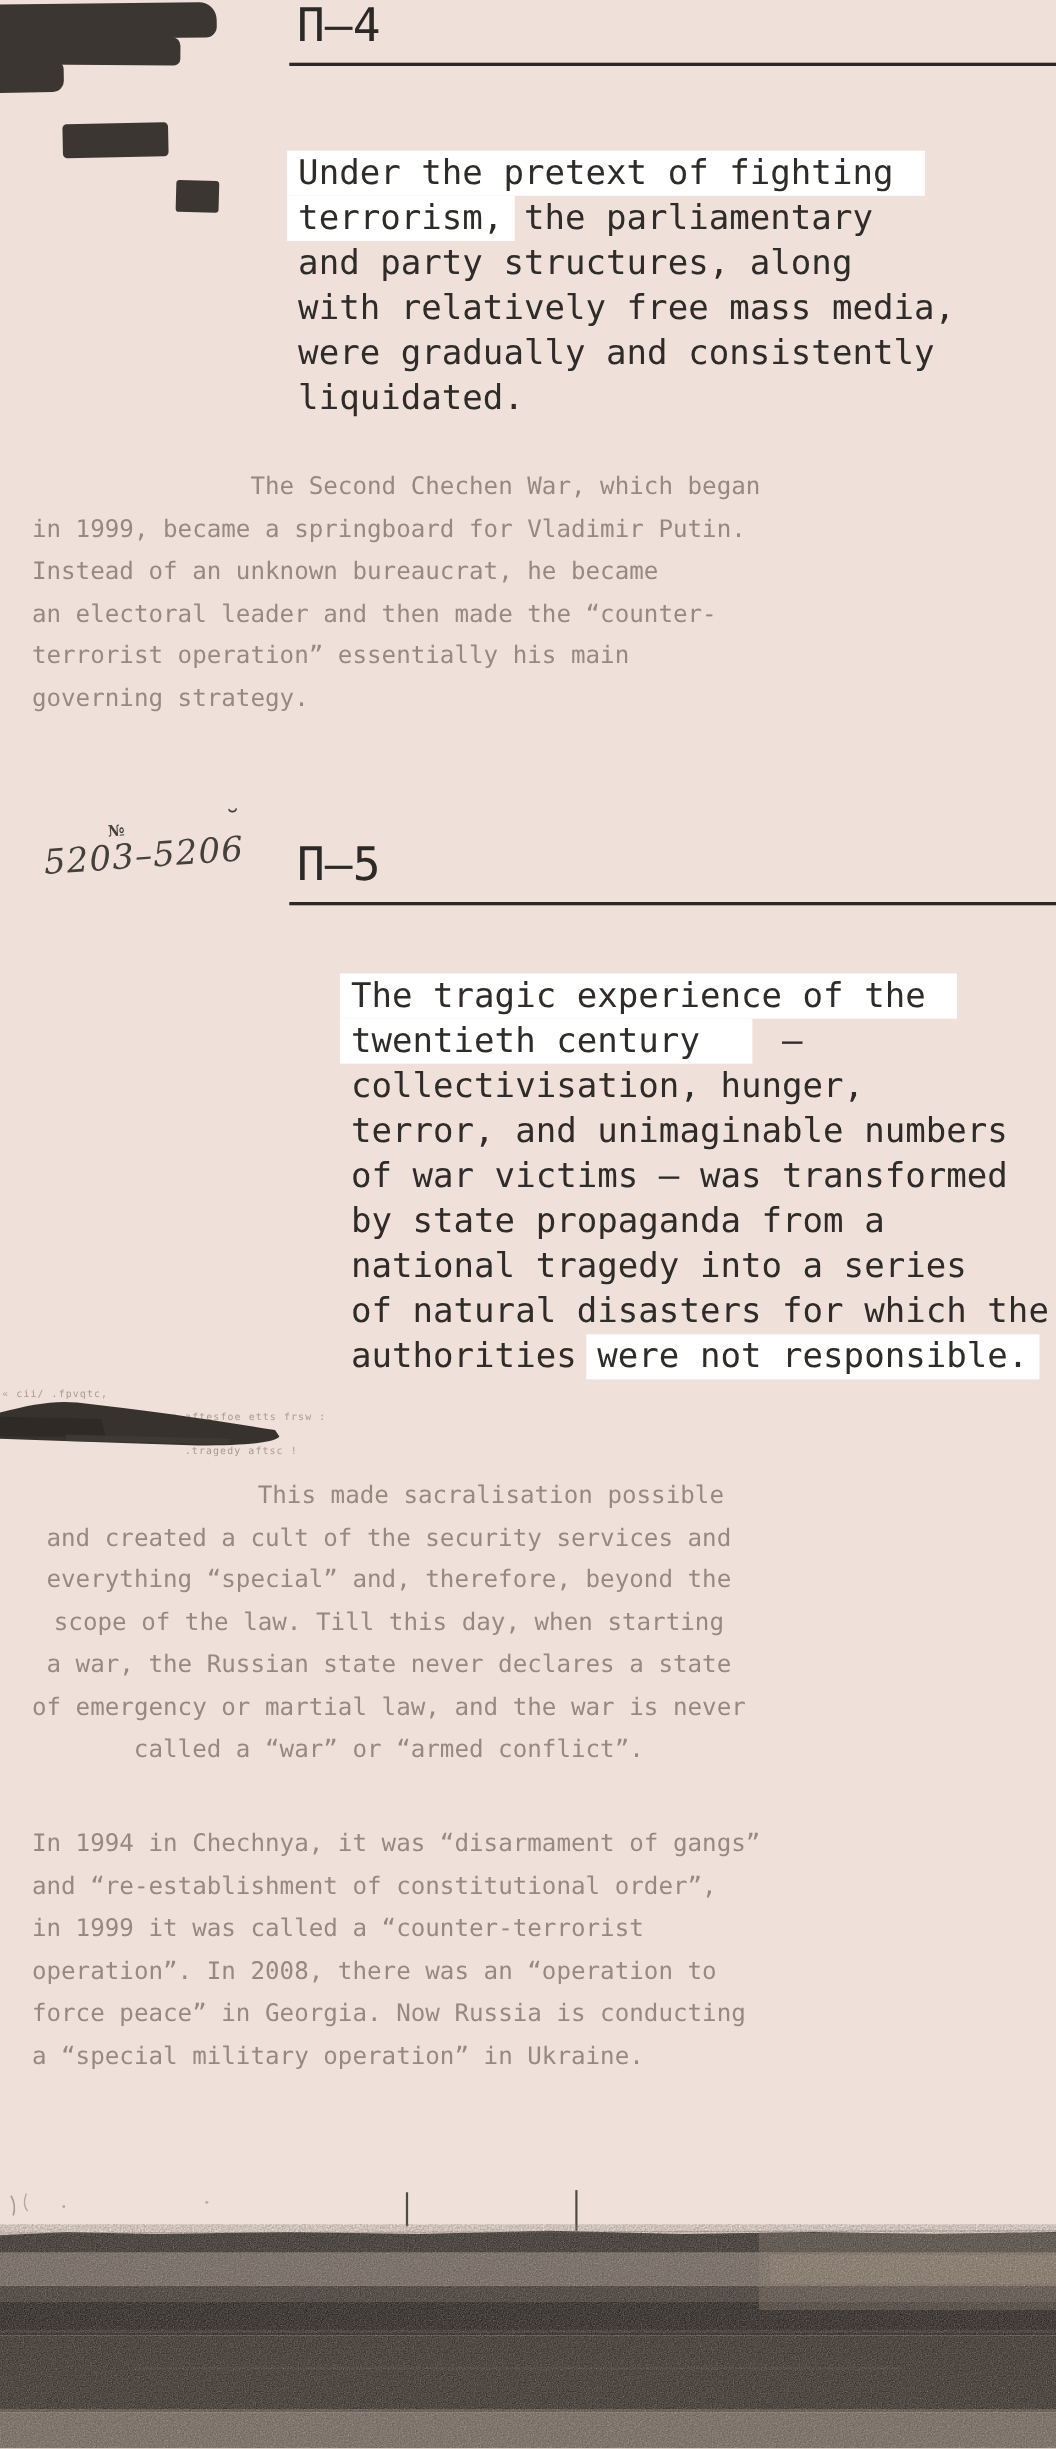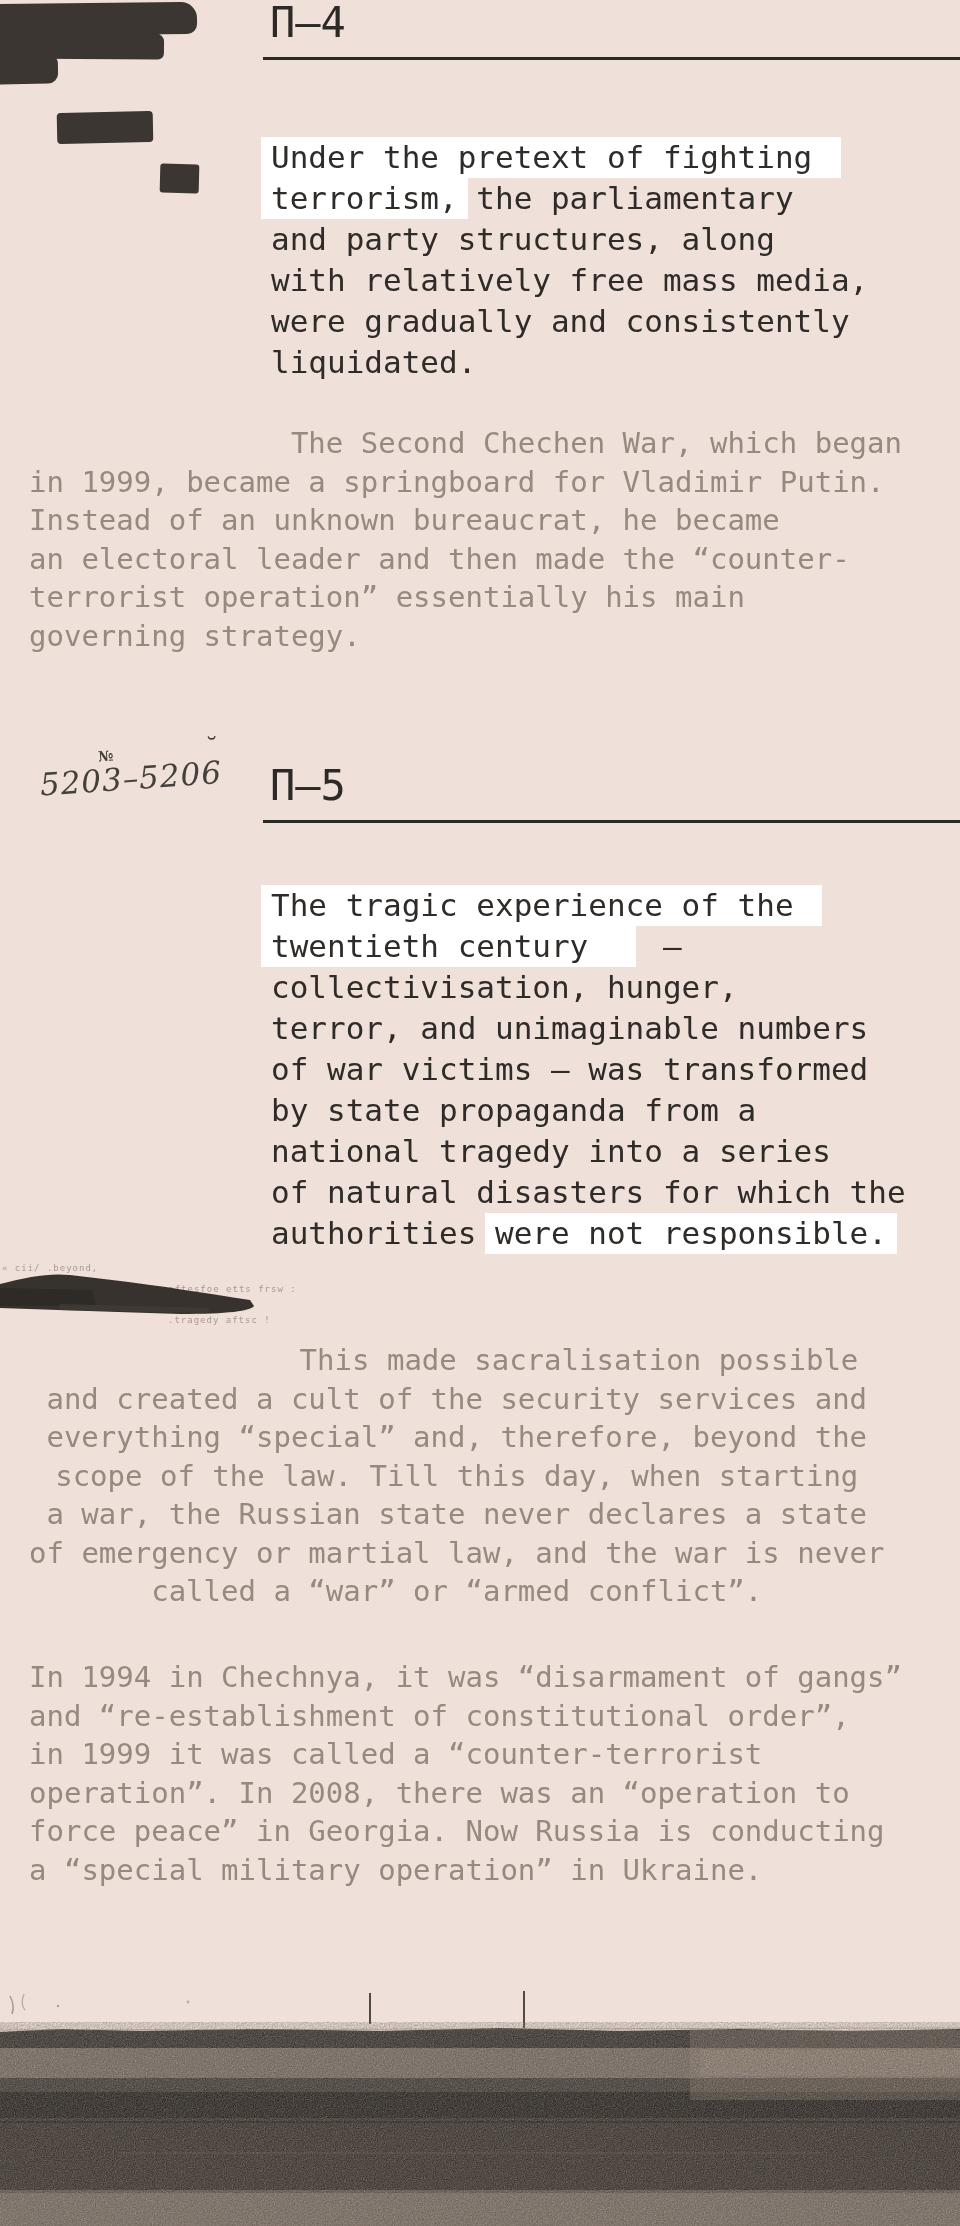--- a/index.html
+++ b/index.html
@@ -20,29 +20,29 @@
     letter-spacing:0;color:#2c2926;font-family:"DejaVu Sans Mono","Liberation Mono",monospace;
   }
   #h-p4{top:2px;}
   #h-p5{top:765px;text-align:center;}
   .rule{position:absolute;left:263px;right:0;height:3px;background:#2b2825;}
   #rule1{top:57px;}
   #rule2{top:820px;}
   
   .statement{position:absolute;left:271px;font-size:31px;line-height:41px;white-space:pre;}
   #st-p4{top:137px;}
-  #st-p5{top:885px;}
+  #st-p5{top:885px;margin-left:48px;}
   .statement .line{height:41px;}
   .statement .hl{
     background:#ffffff;
     padding:2px 10px 3px;
     margin:0 -10px;
   }
   
-  .commentary{position:absolute;left:29px;font-size:29px;line-height:38.5px;color:#97897f;white-space:pre;}
+  .commentary{position:absolute;left:29px;font-size:22px;line-height:38.5px;color:#97897f;white-space:pre;}
   #cm-p4-0{top:424px;}
   #cm-p5-0{top:1341px;text-align:center;}
   #cm-p5-1{top:1658px;}
   
   .red-bar{position:absolute;background:#3b3632;}
   .red-bar.b1{left:-6px;top:3px;width:203px;height:32px;border-radius:0 16px 10px 0;transform:rotate(-.6deg);}
   .red-bar.b2{left:-4px;top:33px;width:168px;height:26px;border-radius:0 8px 6px 0;transform:rotate(.4deg);}
   .red-bar.b3{left:-6px;top:57px;width:64px;height:27px;border-radius:0 6px 10px 0;transform:rotate(-1deg);}
   .red-bar.b4{left:57px;top:112px;width:96px;height:31px;border-radius:4px;transform:rotate(-1.2deg);}
   .red-bar.b5{left:160px;top:164px;width:39px;height:29px;border-radius:3px;transform:rotate(1.5deg);}
@@ -93,21 +93,21 @@
   <div class="handwriting">
     <span class="hw-number">5203–5206</span>
     <span class="hw-sup">№</span>
     <span class="hw-accent">˘</span>
   </div>
 
   <h1 id="h-p5" class="sec-heading">П–5</h1>
   <div id="rule2" class="rule"></div>
   <div id="st-p5" class="statement"><div class="line"><span class="hl">The tragic experience of the </span></div><div class="line"><span class="hl">twentieth century  </span><span>  –</span></div><div class="line"><span>collectivisation, hunger,</span></div><div class="line"><span>terror, and unimaginable numbers</span></div><div class="line"><span>of war victims – was transformed</span></div><div class="line"><span>by state propaganda from a</span></div><div class="line"><span>national tragedy into a series</span></div><div class="line"><span>of natural disasters for which the</span></div><div class="line"><span>authorities </span><span class="hl">were not responsible.</span></div></div>
 
-  <span id="micro-a" class="micro-text">« cii/ .beyond,</span>
+  <span id="micro-a" class="micro-text">« cii/ .fpvqtc,</span>
   <span id="micro-b" class="micro-text">isv c:svgnsces aftesfoe etts frsw :</span>
   <span id="micro-c" class="micro-text">.tragedy aftsc !</span>
   <div class="smudge">
     <svg width="280" height="70" viewBox="0 0 280 70">
       <path d="M0,16 C28,9 48,5 70,7 L112,12 C162,18 205,25 250,32 L254,38 C251,43 228,46 180,46 L118,44 58,42 0,40 Z" fill="#37322d"></path>
       <path d="M0,20 L92,22 96,38 0,38 Z" fill="#2e2a26"></path>
       <path d="M60,36 L210,40 208,45 60,42 Z" fill="#413b35" opacity=".8"></path>
     </svg>
   </div>
 

